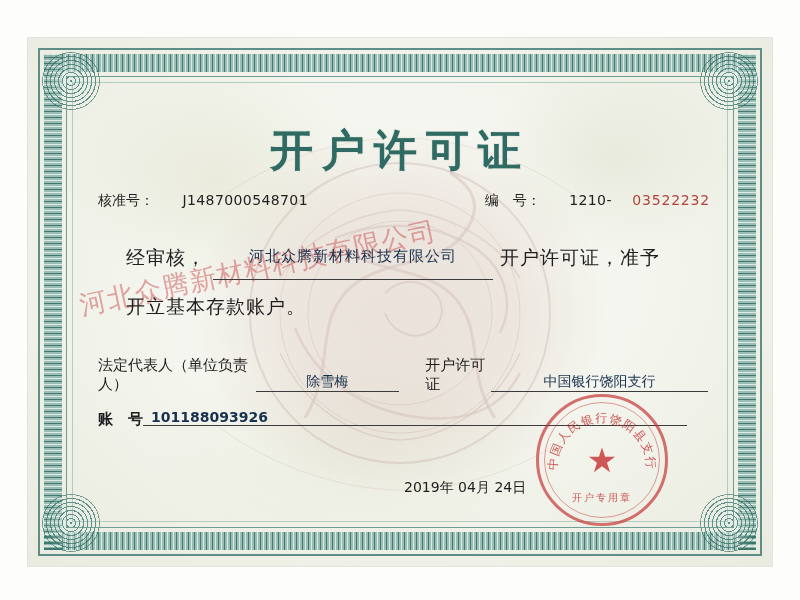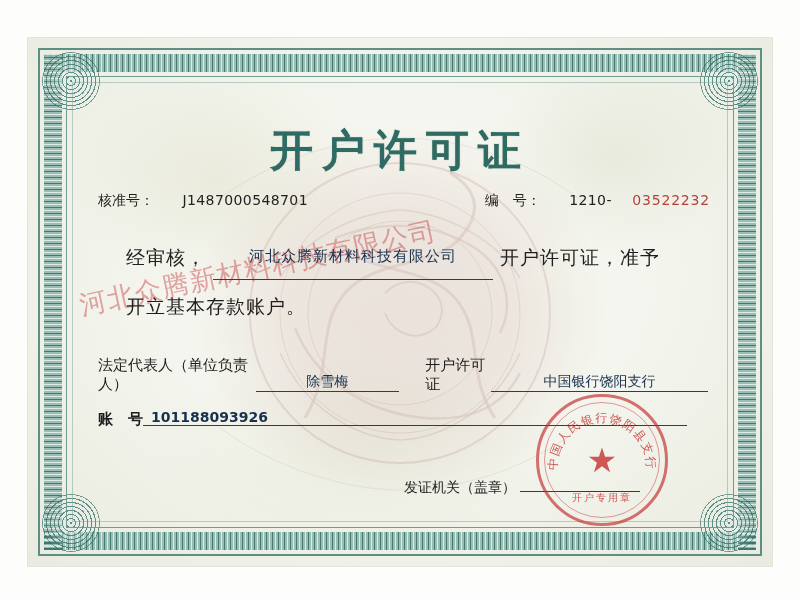--- a/index.html
+++ b/index.html
@@ -370,22 +370,23 @@
         <span class="fill bank">中国银行饶阳支行</span>
       </div>
 
       <div class="row-acct">
         <span>账　号</span>
         <span class="fill acct">101188093926</span>
       </div>
 
       <div class="issuer-block">
         <div class="issuer-line">
-          <span>发证机关（盖章）</span>
-          <span class="und"></span>
+          <span>2019</span><span>年</span>
+          <span>04</span><span>月</span>
+          <span>24</span><span>日</span>
         </div>
       </div>
 
     </div>
 
     <div class="seal">
       <div class="ring2"></div>
       <svg class="seal-arc" viewBox="0 0 126 126">
         <defs>
           <path id="arcTop" d="M 18,70 A 45,45 0 0 1 108,70" fill="none"></path>

